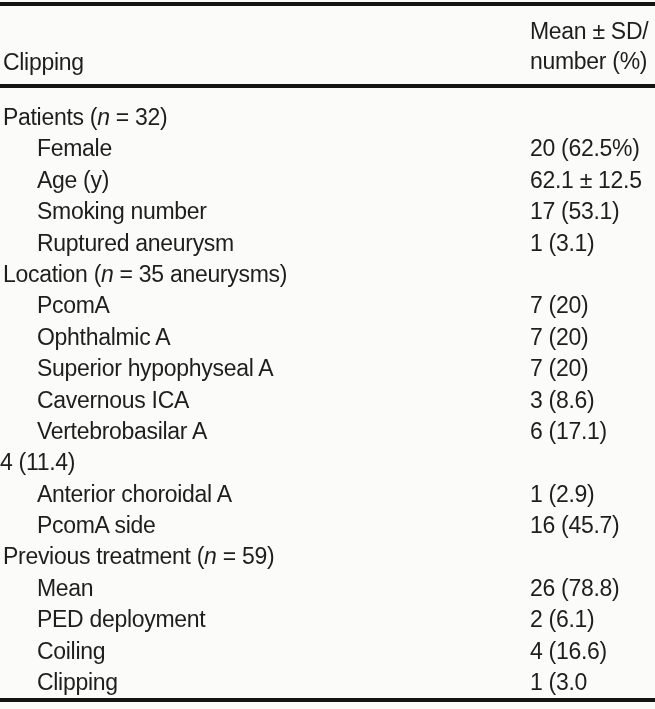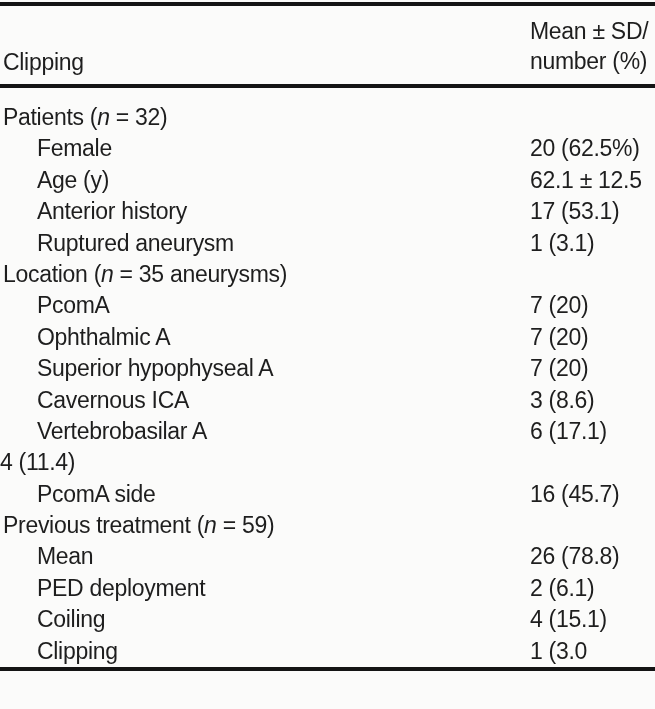--- a/index.html
+++ b/index.html
@@ -84,21 +84,21 @@
     <div class="label"><span class="pre">Female</span><span class="nvar"></span><span class="post"></span></div>
     <div class="value">20 (62.5%)</div>
   </div>
 
   <div class="row item">
     <div class="label"><span class="pre">Age (y)</span><span class="nvar"></span><span class="post"></span></div>
     <div class="value">62.1 ± 12.5</div>
   </div>
 
   <div class="row item">
-    <div class="label"><span class="pre">Anterior history</span><span class="nvar"></span><span class="post"></span></div>
+    <div class="label"><span class="pre">Smoking number</span><span class="nvar"></span><span class="post"></span></div>
     <div class="value">17 (53.1)</div>
   </div>
 
   <div class="row item">
     <div class="label"><span class="pre">Ruptured aneurysm</span><span class="nvar"></span><span class="post"></span></div>
     <div class="value">1 (3.1)</div>
   </div>
 
   <div class="row section">
     <div class="label"><span class="pre">Location (</span><span class="nvar">n</span><span class="post"> = 35 aneurysms)</span></div>
@@ -127,20 +127,24 @@
 
   <div class="row item">
     <div class="label"><span class="pre">Vertebrobasilar A</span><span class="nvar"></span><span class="post"></span></div>
     <div class="value">6 (17.1)</div>
   </div>
 
   <div class="row item">
     <div class="value">4 (11.4)</div>
   </div>
 
+  <div class="row item">
+    <div class="label"><span class="pre">Anterior choroidal A</span><span class="nvar"></span><span class="post"></span></div>
+    <div class="value">1 (2.9)</div>
+  </div>
 
   <div class="row item">
     <div class="label"><span class="pre">PcomA side</span><span class="nvar"></span><span class="post"></span></div>
     <div class="value">16 (45.7)</div>
   </div>
 
   <div class="row section">
     <div class="label"><span class="pre">Previous treatment (</span><span class="nvar">n</span><span class="post"> = 59)</span></div>
     <div class="value"></div>
   </div>
@@ -150,21 +154,21 @@
     <div class="value">26 (78.8)</div>
   </div>
 
   <div class="row item">
     <div class="label"><span class="pre">PED deployment</span><span class="nvar"></span><span class="post"></span></div>
     <div class="value">2 (6.1)</div>
   </div>
 
   <div class="row item">
     <div class="label"><span class="pre">Coiling</span><span class="nvar"></span><span class="post"></span></div>
-    <div class="value">4 (15.1)</div>
+    <div class="value">4 (16.6)</div>
   </div>
 
   <div class="row item">
     <div class="label"><span class="pre">Clipping</span><span class="nvar"></span><span class="post"></span></div>
     <div class="value">1 (3.0</div>
   </div>
 </div>
 
   <div class="rule bottom"></div>
 </div>

